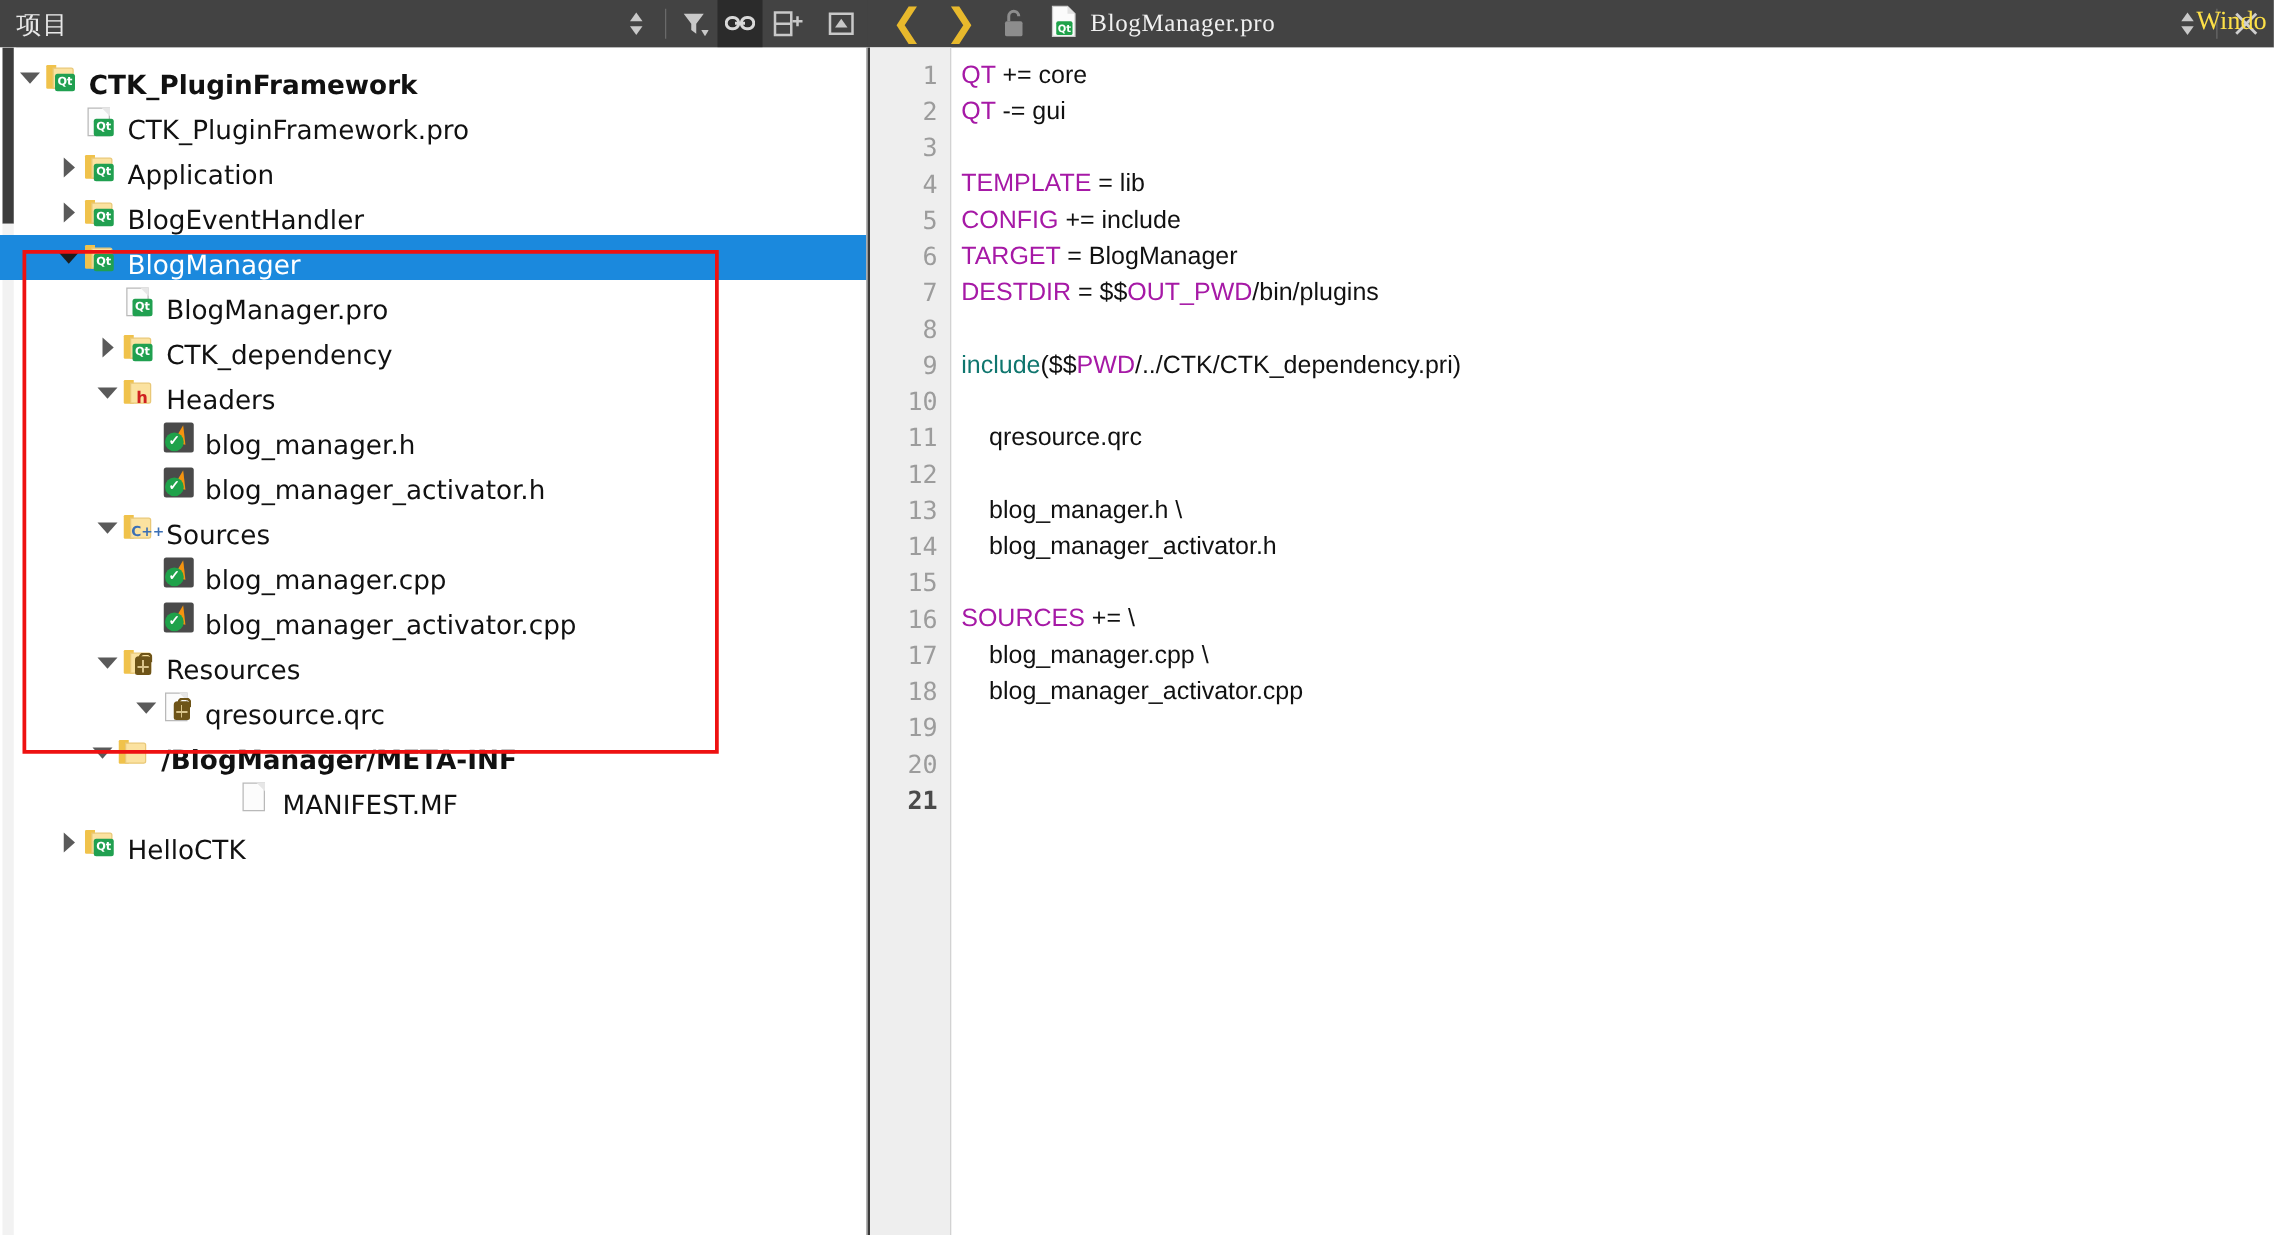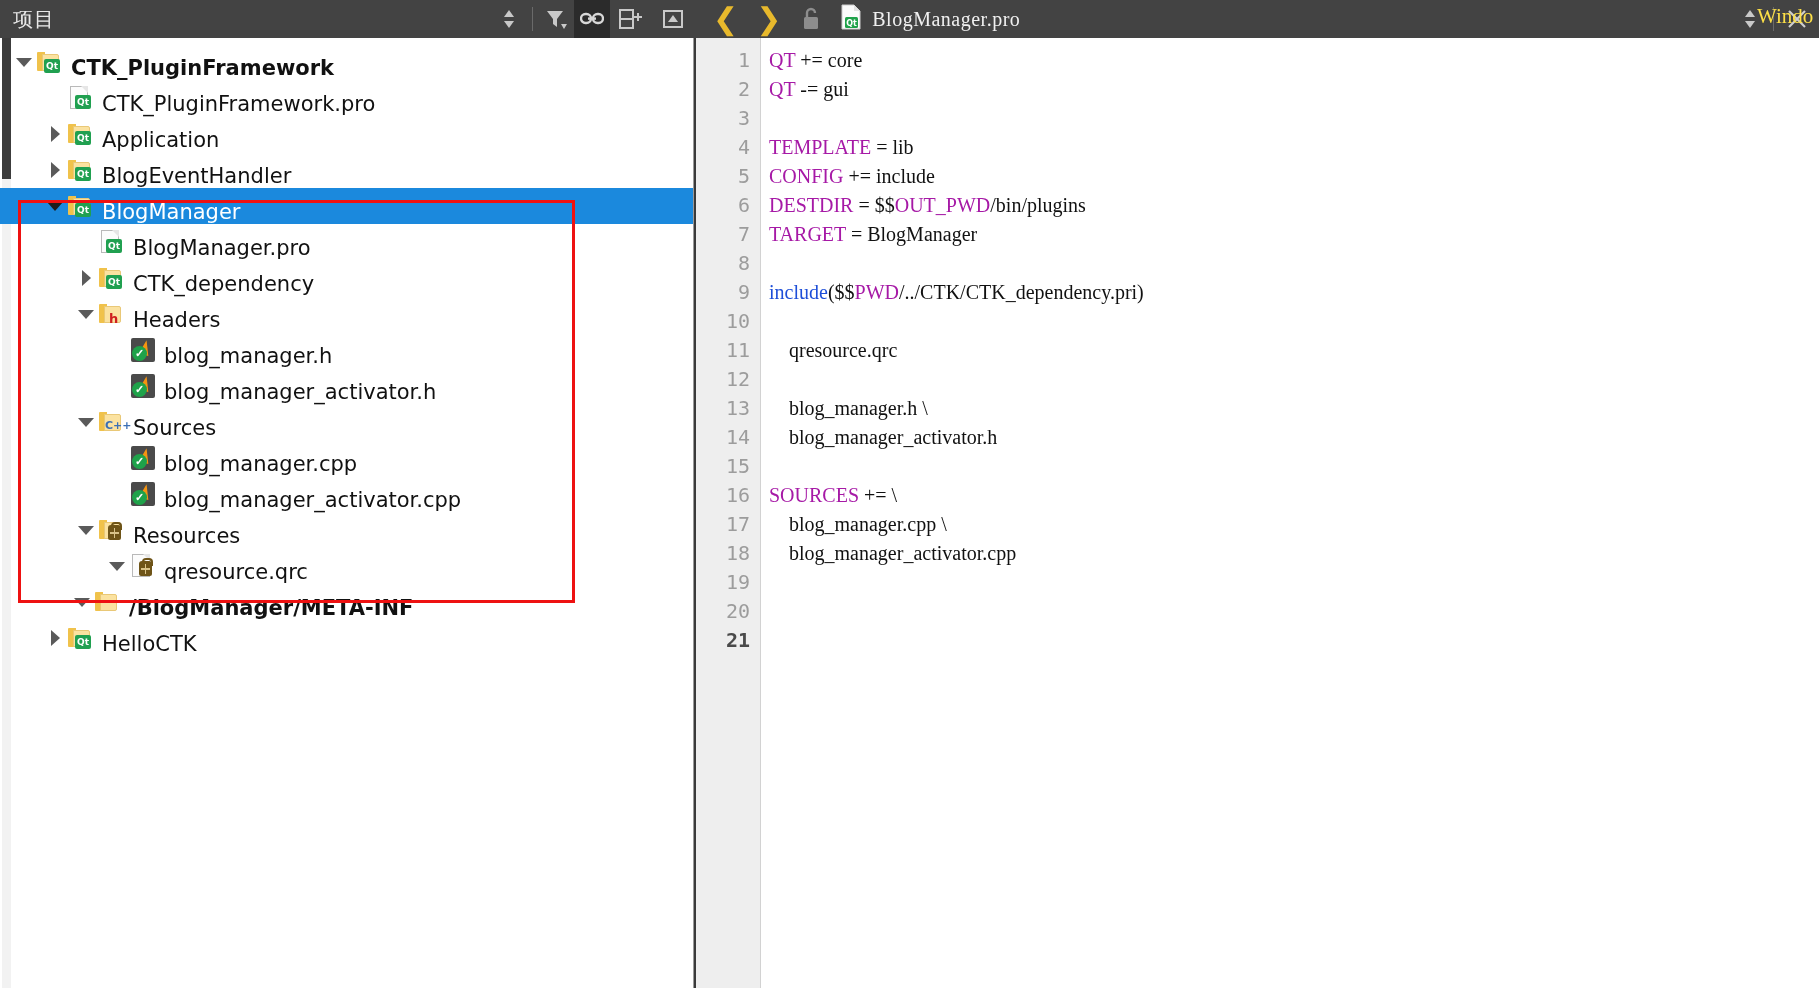--- a/index.html
+++ b/index.html
@@ -231,26 +231,26 @@
     text-align: right;
   }
   .gutter .ln {
     height: 29px; line-height: 29px;
     font-family: "DejaVu Sans Mono", monospace;
     font-size: 20px; color: #9c9c9c; padding-right: 10px;
   }
   .gutter .ln.cur { color: #4a4a4a; font-weight: 700; }
   .code {
     flex: 1 1 auto; padding-top: 8px; padding-left: 8px;
-    font-family: Liberation Serif, serif;
+    font-family: Liberation Sans, sans-serif;
     font-size: 20px; overflow: hidden;
   }
   .code .cl { height: 29px; line-height: 29px; white-space: pre; color: #111111; }
   .kw { color: #a619a6; }
-  .fn { color: #1d4ed8; }
+  .fn { color: #0f766e; }
   .plain { color: #111111; }
   .editor-left-border {
     position: absolute; left: 0; top: 0; bottom: 0; width: 2px; background: #3a3a3a;
   }
 </style>
 </head>
 <body>
 
 <div class="app">
 
@@ -527,20 +527,29 @@
             <span class="arrow down">
               <i></i>
             </span>
             <span class="ico">
               <span class="fold">
                 <span class="tab"></span>
                 <span class="bodyf"></span>
               </span>
             </span>
             <span class="label">/BlogManager/META-INF</span>
+          </div>
+          <div class="row" style="padding-left: 168px;">
+            <span class="arrow none">
+              <i></i>
+            </span>
+            <span class="ico">
+              <span class="doc"></span>
+            </span>
+            <span class="label">MANIFEST.MF</span>
           </div>
           <div class="row" style="padding-left: 44px;">
             <span class="arrow right">
               <i></i>
             </span>
             <span class="ico">
               <span class="fold">
                 <span class="tab"></span>
                 <span class="bodyf"></span>
               </span>
@@ -576,22 +585,22 @@
           <div class="ln">19</div>
           <div class="ln">20</div>
           <div class="ln cur">21</div>
         </div>
       <div class="code" id="code">
           <div class="cl"><span class="kw">QT</span><span class="plain"> += core</span></div>
           <div class="cl"><span class="kw">QT</span><span class="plain"> -= gui</span></div>
           <div class="cl">&nbsp;</div>
           <div class="cl"><span class="kw">TEMPLATE</span><span class="plain"> = lib</span></div>
           <div class="cl"><span class="kw">CONFIG</span><span class="plain"> += include</span></div>
+          <div class="cl"><span class="kw">TARGET</span><span class="plain"> = BlogManager</span></div>
           <div class="cl"><span class="kw">DESTDIR</span><span class="plain"> = $$</span><span class="kw">OUT_PWD</span><span class="plain">/bin/plugins</span></div>
-          <div class="cl"><span class="kw">TARGET</span><span class="plain"> = BlogManager</span></div>
           <div class="cl">&nbsp;</div>
           <div class="cl"><span class="fn">include</span><span class="plain">($$</span><span class="kw">PWD</span><span class="plain">/../CTK/CTK_dependency.pri)</span></div>
           <div class="cl">&nbsp;</div>
           <div class="cl"><span class="plain">    qresource.qrc</span></div>
           <div class="cl">&nbsp;</div>
           <div class="cl"><span class="plain">    blog_manager.h \</span></div>
           <div class="cl"><span class="plain">    blog_manager_activator.h</span></div>
           <div class="cl">&nbsp;</div>
           <div class="cl"><span class="kw">SOURCES</span><span class="plain"> += \</span></div>
           <div class="cl"><span class="plain">    blog_manager.cpp \</span></div>

